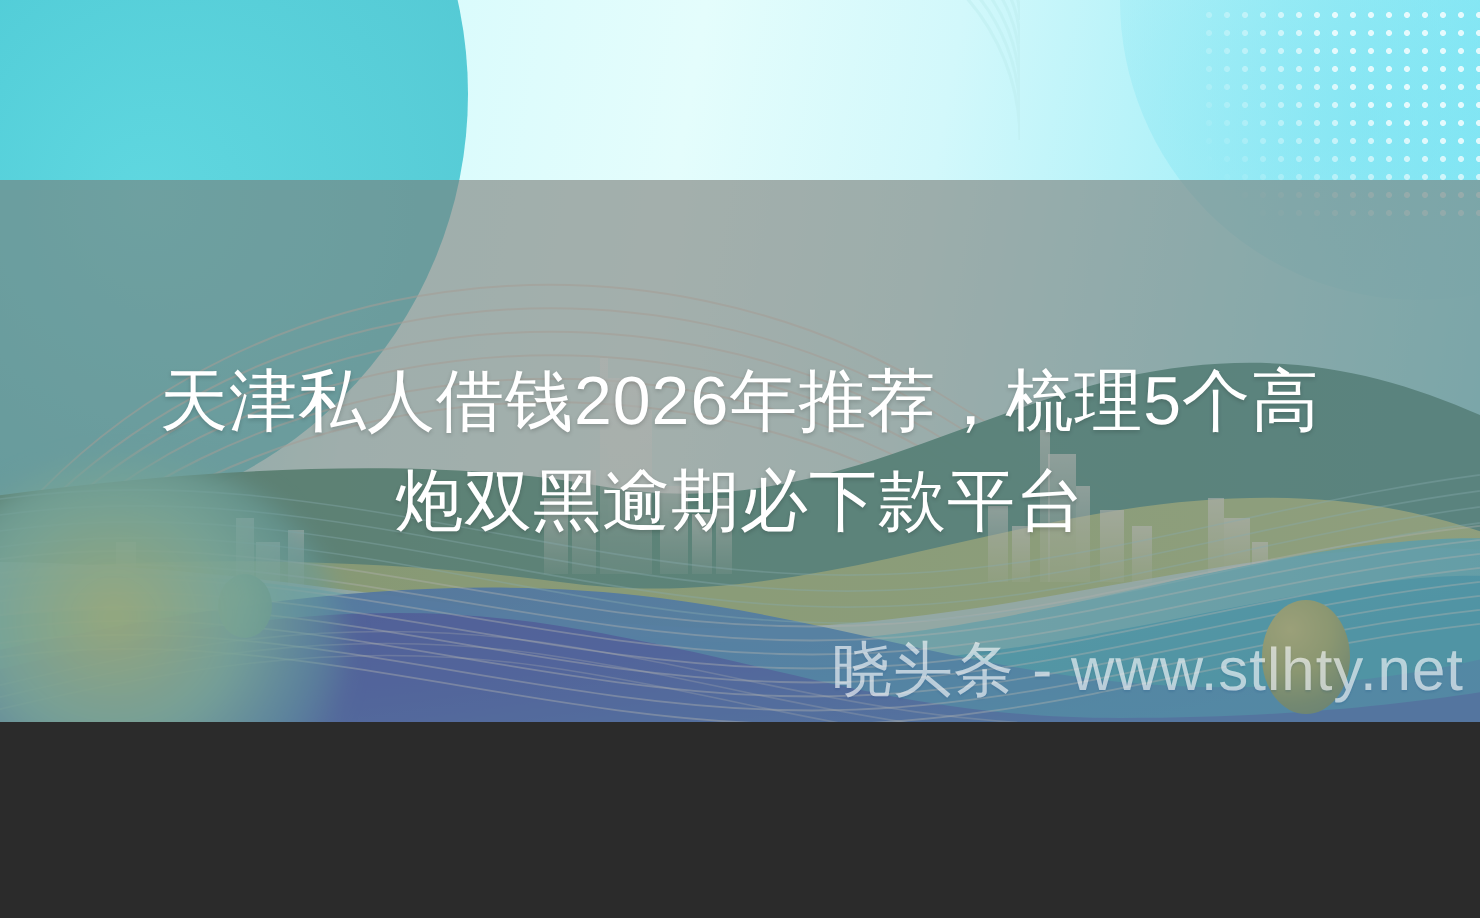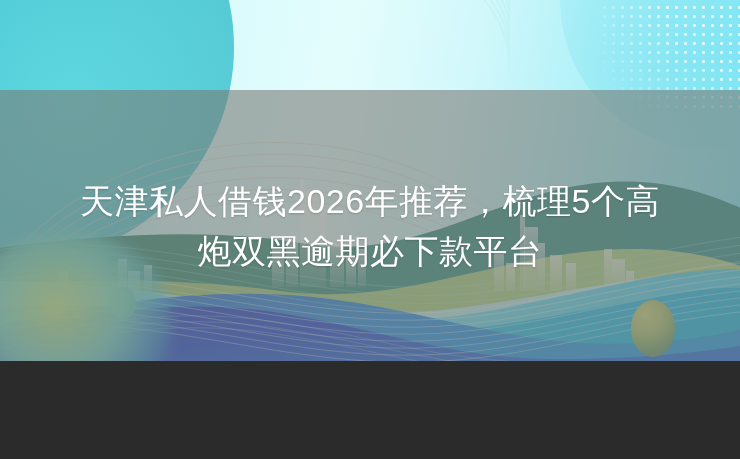--- a/index.html
+++ b/index.html
@@ -271,14 +271,15 @@
 
   <div id="egg-left"></div>
   <div id="egg-right"></div>
   <div id="orb-glow"></div>
 
   <div id="gray-band"></div>
 
   <div id="title">天津私人借钱2026年推荐，梳理5个高
 炮双黑逾期必下款平台</div>
 
+  <div id="watermark">晓头条 - www.stlhty.net</div>
 
 </div>
 
 </body></html>

